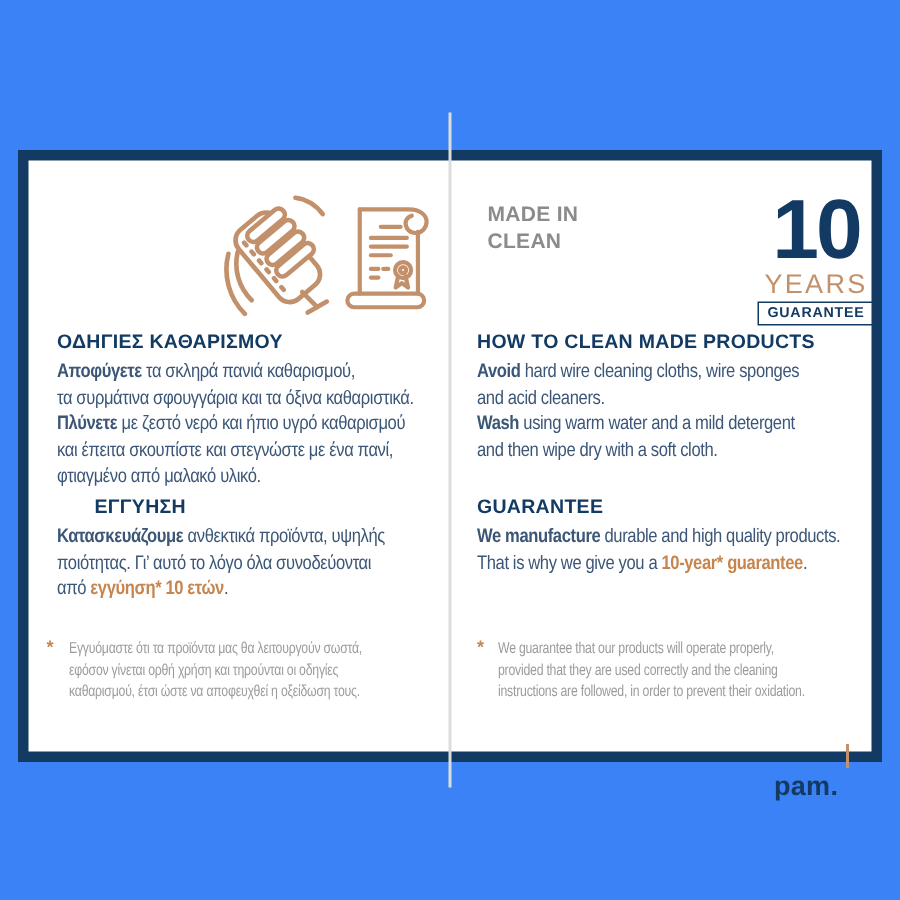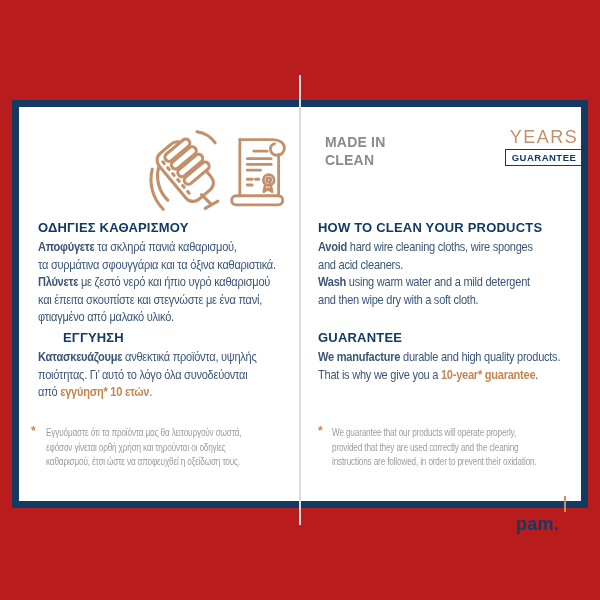--- a/index.html
+++ b/index.html
@@ -1,16 +1,16 @@
 <!DOCTYPE html>
 <html><head>
 <meta charset="utf-8">
 <style>
   html,body{margin:0;padding:0;background:#fff;}
-  .canvas{position:relative;width:600px;height:600px;background:#b91c1c;overflow:hidden;
+  .canvas{position:relative;width:600px;height:600px;background:#3b82f6;overflow:hidden;
           font-family:"Liberation Sans",sans-serif;-webkit-font-smoothing:antialiased;}
   :root{
     --navy:#123A63;
     --body-navy:#3B5677;
     --tan:#C2906A;
     --accent:#C6854F;
     --gray:#8B8B8B;
     --foot-gray:#9C9C9C;
     --fold:#DCDCDC;
   }
@@ -89,20 +89,21 @@
       <path d="M49,66 l-2,9 5,-3.5 5,3.5 -2,-9"></path>
       <rect x="8" y="80" width="62" height="11" rx="5.5"></rect>
     </svg>
 
     <div class="made-in">
       <div>MADE IN</div>
       <div>CLEAN</div>
     </div>
 
     <div class="badge">
+      <div class="badge-10">10</div>
       <div class="badge-years">YEARS</div>
       <div class="badge-guarantee">GUARANTEE</div>
     </div>
 
     <div class="h h1L">ΟΔΗΓΙΕΣ ΚΑΘΑΡΙΣΜΟΥ</div>
     <div class="body b1L">
       <div class="ln"><span class="b">Αποφύγετε</span><span> τα σκληρά πανιά καθαρισμού,</span></div>
       <div class="ln">τα συρμάτινα σφουγγάρια και τα όξινα καθαριστικά.</div>
       <div class="ln"><span class="b">Πλύνετε</span><span> με ζεστό νερό και ήπιο υγρό καθαρισμού</span></div>
       <div class="ln">και έπειτα σκουπίστε και στεγνώστε με ένα πανί,</div>
@@ -116,21 +117,21 @@
       <div class="ln"><span>από </span><span class="accent">εγγύηση* 10 ετών</span><span>.</span></div>
     </div>
 
     <div class="star starL">*</div>
     <div class="foot footL">
       <div class="ln">Εγγυόμαστε ότι τα προϊόντα μας θα λειτουργούν σωστά,</div>
       <div class="ln">εφόσον γίνεται ορθή χρήση και τηρούνται οι οδηγίες</div>
       <div class="ln">καθαρισμού, έτσι ώστε να αποφευχθεί η οξείδωση τους.</div>
     </div>
 
-    <div class="h h1R">HOW TO CLEAN YOUR PRODUCTS</div>
+    <div class="h h1R">HOW TO CLEAN MADE PRODUCTS</div>
     <div class="body b1R">
       <div class="ln"><span class="b">Avoid</span><span> hard wire cleaning cloths, wire sponges</span></div>
       <div class="ln">and acid cleaners.</div>
       <div class="ln"><span class="b">Wash</span><span> using warm water and a mild detergent</span></div>
       <div class="ln">and then wipe dry with a soft cloth.</div>
     </div>
 
     <div class="h h2R">GUARANTEE</div>
     <div class="body b2R">
       <div class="ln"><span class="b">We manufacture</span><span> durable and high quality products.</span></div>

